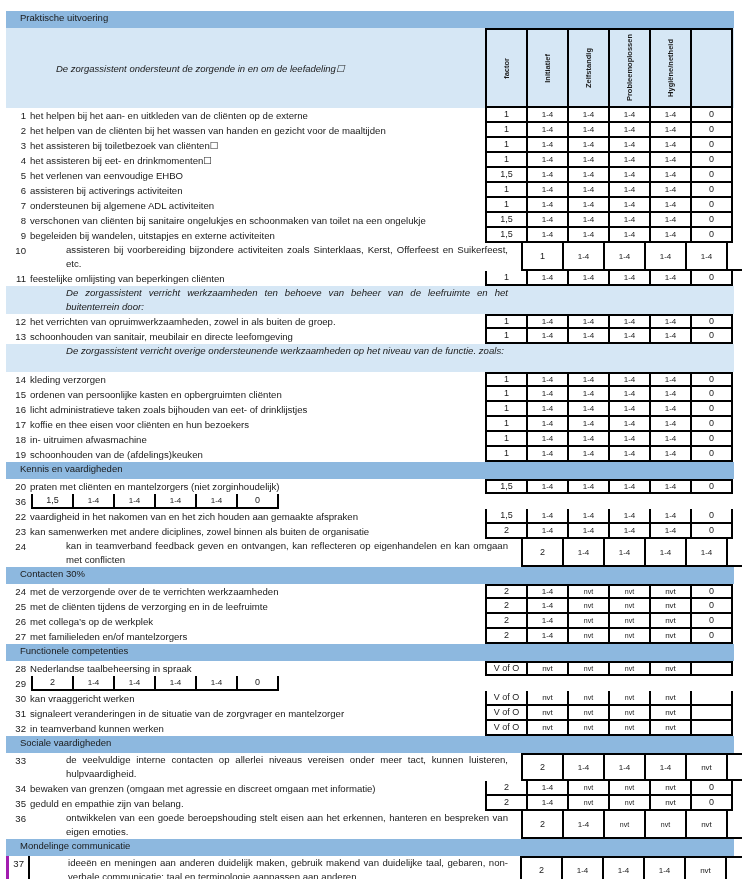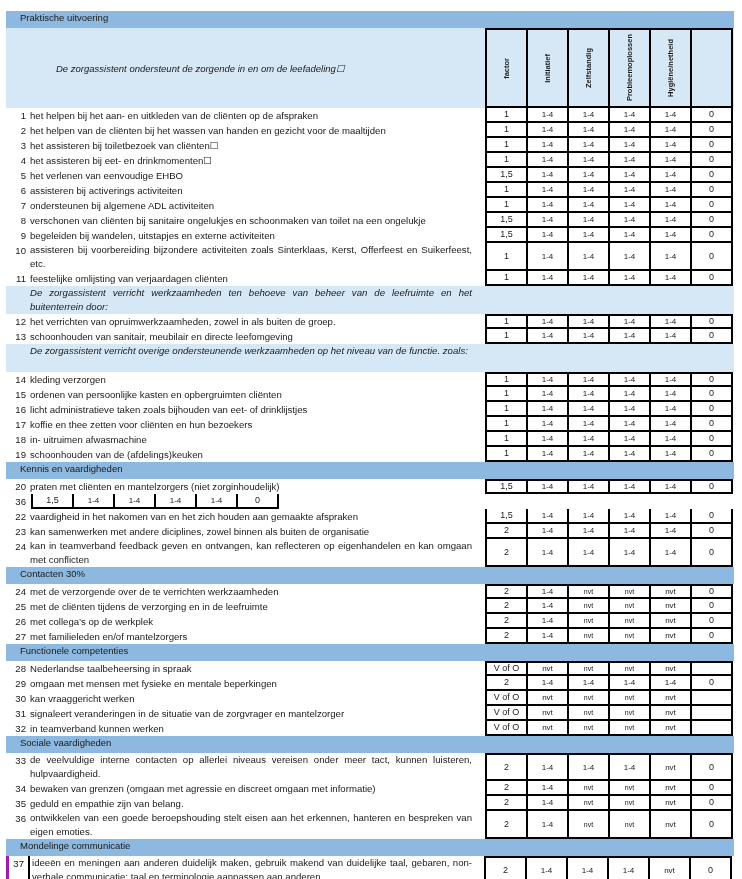--- a/index.html
+++ b/index.html
@@ -17,21 +17,21 @@
   .c.big { font-size: 9px; }
   .c.small { font-size: 7px; }
   .first .c { border-top: 2px solid #000; }
   .hdr { height: 80px; }
   .hdr .txt { display: flex; align-items: center; padding-left: 26px; font-style: italic; font-size: 9.5px; }
   .hdr .c { background: #d6e7f5; border-top: 2px solid #000; }
   .vert { writing-mode: vertical-rl; transform: rotate(180deg); font-size: 7.5px; font-weight: bold; white-space: nowrap; }
   .r1 { height: 15px; line-height: 15px; }
   .r2 { height: 28px; }
   .r2 .num { line-height: 15px; padding-top: 0; }
-  .r2 .txt { line-height: 14px; }
+  .r2 .txt { line-height: 14px; margin-left: 36px; }
   .introtxt { font-style: italic; line-height: 14px; }
   .boxrow .num { border-left: 3px solid #a21caf; border-right: 2px solid #000; border-bottom: 2px solid #000; }
   .boxrow .txt { border-bottom: 4px solid #3b82f6; padding-left: 2px; }
   .boxrow .cells { margin-left: 0; }
 </style>
 </head>
 <body>
 
 <div class="sheet" id="sheet">
   <div class="sec">Praktische uitvoering</div>
@@ -55,21 +55,21 @@
           <span class="vert">Hygiëne/netheid</span>
         </div>
       <div class="c">
           <span class="vert"></span>
         </div>
     </div>
   </div>
   <div id="body-rows">
       <div class="row r1">
         <div class="num">1</div>
-        <div class="txt">het helpen bij het aan- en uitkleden van de cliënten op de afspraken</div>
+        <div class="txt">het helpen bij het aan- en uitkleden van de cliënten op de externe</div>
         <div class="cells">
           <div class="c big">1</div>
           <div class="c">1-4</div>
           <div class="c">1-4</div>
           <div class="c">1-4</div>
           <div class="c">1-4</div>
           <div class="c big">0</div>
         </div>
       </div>
       <div class="row r1">
@@ -175,21 +175,21 @@
           <div class="c big">1</div>
           <div class="c">1-4</div>
           <div class="c">1-4</div>
           <div class="c">1-4</div>
           <div class="c">1-4</div>
           <div class="c big">0</div>
         </div>
       </div>
       <div class="row r1">
         <div class="num">11</div>
-        <div class="txt">feestelijke omlijsting van  verjaardagen cliënten</div>
+        <div class="txt">feestelijke omlijsting van  beperkingen cliënten</div>
         <div class="cells">
           <div class="c big">1</div>
           <div class="c">1-4</div>
           <div class="c">1-4</div>
           <div class="c">1-4</div>
           <div class="c">1-4</div>
           <div class="c big">0</div>
         </div>
       </div>
       <div class="row intro r2">
@@ -255,21 +255,21 @@
           <div class="c big">1</div>
           <div class="c">1-4</div>
           <div class="c">1-4</div>
           <div class="c">1-4</div>
           <div class="c">1-4</div>
           <div class="c big">0</div>
         </div>
       </div>
       <div class="row r1">
         <div class="num">17</div>
-        <div class="txt">koffie en thee zetten voor cliënten en hun bezoekers</div>
+        <div class="txt">koffie en thee eisen voor cliënten en hun bezoekers</div>
         <div class="cells">
           <div class="c big">1</div>
           <div class="c">1-4</div>
           <div class="c">1-4</div>
           <div class="c">1-4</div>
           <div class="c">1-4</div>
           <div class="c big">0</div>
         </div>
       </div>
       <div class="row r1">
@@ -413,21 +413,20 @@
           <div class="c big">V of O</div>
           <div class="c">nvt</div>
           <div class="c small">nvt</div>
           <div class="c small">nvt</div>
           <div class="c">nvt</div>
           <div class="c big"></div>
         </div>
       </div>
       <div class="row r1">
         <div class="num">29</div>
-        <div class="txt">omgaan met mensen met fysieke en mentale beperkingen</div>
         <div class="cells">
           <div class="c big">2</div>
           <div class="c">1-4</div>
           <div class="c">1-4</div>
           <div class="c">1-4</div>
           <div class="c">1-4</div>
           <div class="c big">0</div>
         </div>
       </div>
       <div class="row r1">

